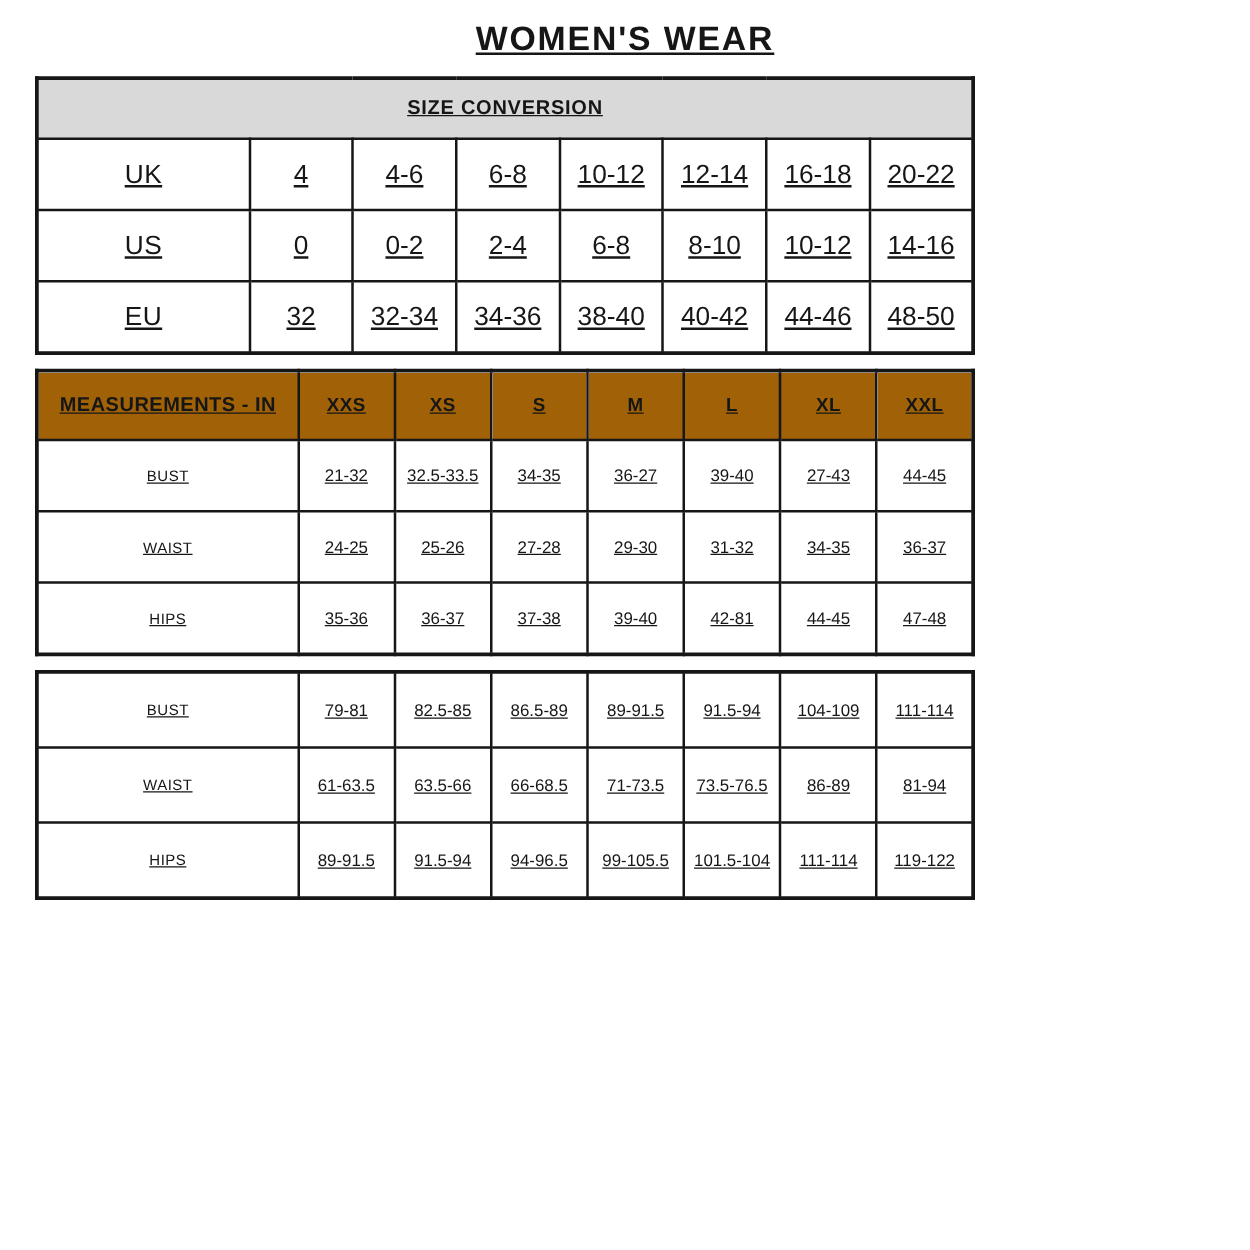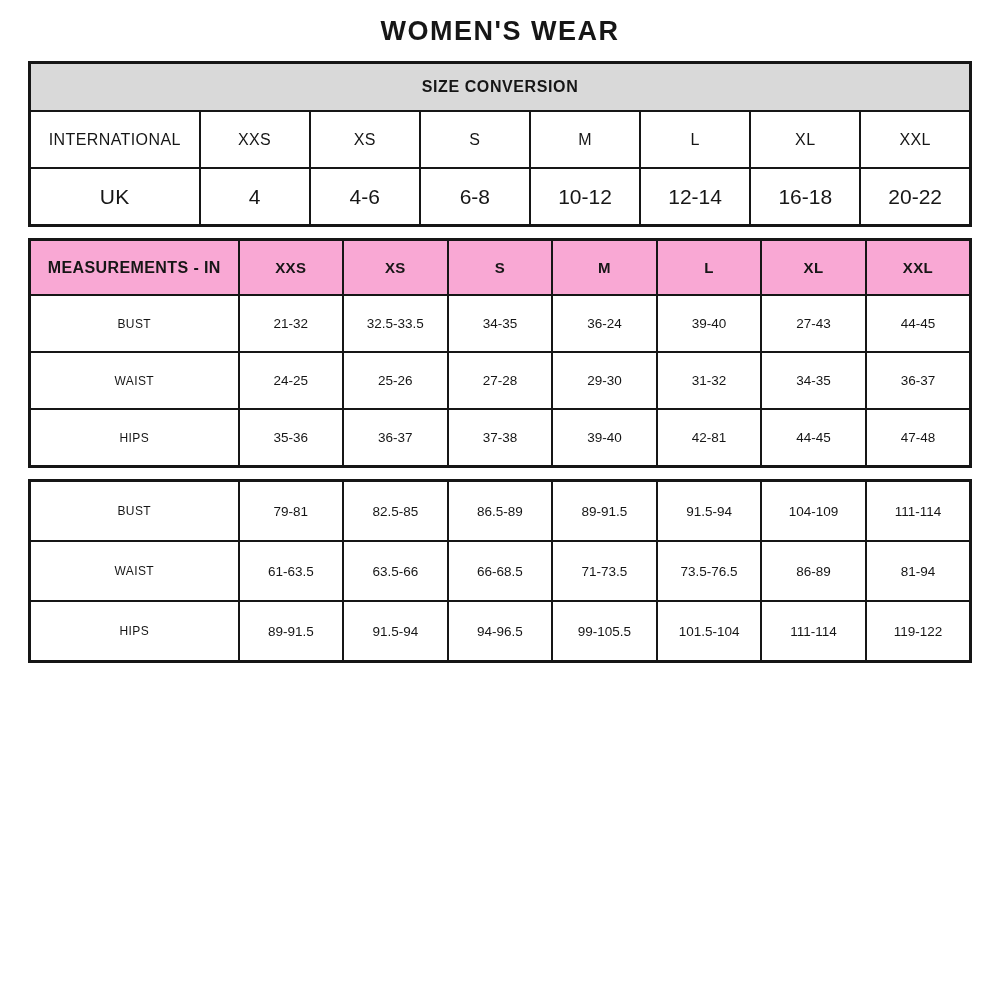--- a/index.html
+++ b/index.html
@@ -1,31 +1,31 @@
 <!DOCTYPE html>
 <html><head>
 <meta charset="utf-8">
 <style>
   html,body{margin:0;padding:0;background:#ffffff;}
   body{font-family:"Liberation Sans","DejaVu Sans",sans-serif;color:#161616;}
-  .page{width:1000px;height:1000px;box-sizing:border-box;padding:10px 28px 0 28px;background:#ffffff;}
+  .page{width:1000px;height:1000px;box-sizing:border-box;padding:10px 28px 0 28px;background:#ffffff;text-decoration:underline;}
   .title{text-align:center;font-size:27px;font-weight:700;letter-spacing:1.5px;margin:6px 0 14px 0;}
-  table{border-collapse:collapse;width:944px;table-layout:fixed;}
+  table{border-collapse:collapse;width:752px;table-layout:fixed;}
   table.t{border:3px solid #161616;}
   td{border:2.5px solid #161616;text-align:center;vertical-align:middle;padding:0 4px;overflow:hidden;}
   
   .conv td{height:55px;font-size:21px;}
   .conv .banner-row td{height:46px;background:#d9d9d9;font-weight:700;font-size:16px;letter-spacing:0.6px;}
   .conv .hdr-row td{font-size:16px;letter-spacing:0.4px;}
   .conv col.c0{width:170px;}
   .conv .lbl{letter-spacing:0.4px;}
   
   .meas{margin-top:11px;}
   .meas td{height:55px;font-size:13.5px;}
-  .meas .hdr-row td{background:#f9a8d4;font-weight:700;font-size:15px;height:53px;letter-spacing:0.4px;}
+  .meas .hdr-row td{background:#a16207;font-weight:700;font-size:15px;height:53px;letter-spacing:0.4px;}
   .meas .hdr-row td.lbl{font-size:16px;}
   .meas td.lbl{font-size:12px;letter-spacing:0.4px;}
   .meas col.c0{width:209px;}
   .cm td{height:58px;}
 </style>
 </head>
 <body>
 
 <div class="page">
 
@@ -39,39 +39,49 @@
         <col>
         <col>
         <col>
         <col>
         <col>
       </colgroup>
     <tbody>
         <tr class="banner-row">
       <td colspan="8">SIZE CONVERSION</td>
     </tr>
-    <tr class="hdr-row">
-      <td class="lbl">INTERNATIONAL</td>
-      <td>XXS</td>
-      <td>XS</td>
-      <td>S</td>
-      <td>M</td>
-      <td>L</td>
-      <td>XL</td>
-      <td>XXL</td>
-    </tr>
     <tr>
       <td class="lbl">UK</td>
       <td>4</td>
       <td>4-6</td>
       <td>6-8</td>
       <td>10-12</td>
       <td>12-14</td>
       <td>16-18</td>
       <td>20-22</td>
+    </tr>
+    <tr>
+      <td class="lbl">US</td>
+      <td>0</td>
+      <td>0-2</td>
+      <td>2-4</td>
+      <td>6-8</td>
+      <td>8-10</td>
+      <td>10-12</td>
+      <td>14-16</td>
+    </tr>
+    <tr>
+      <td class="lbl">EU</td>
+      <td>32</td>
+      <td>32-34</td>
+      <td>34-36</td>
+      <td>38-40</td>
+      <td>40-42</td>
+      <td>44-46</td>
+      <td>48-50</td>
     </tr>
   </tbody>
     </table>
 
   <table class="t meas">
     <colgroup>
         <col class="c0">
         <col>
         <col>
         <col>
@@ -89,21 +99,21 @@
       <td>M</td>
       <td>L</td>
       <td>XL</td>
       <td>XXL</td>
     </tr>
     <tr>
       <td class="lbl">BUST</td>
       <td>21-32</td>
       <td>32.5-33.5</td>
       <td>34-35</td>
-      <td>36-24</td>
+      <td>36-27</td>
       <td>39-40</td>
       <td>27-43</td>
       <td>44-45</td>
     </tr>
     <tr>
       <td class="lbl">WAIST</td>
       <td>24-25</td>
       <td>25-26</td>
       <td>27-28</td>
       <td>29-30</td>

